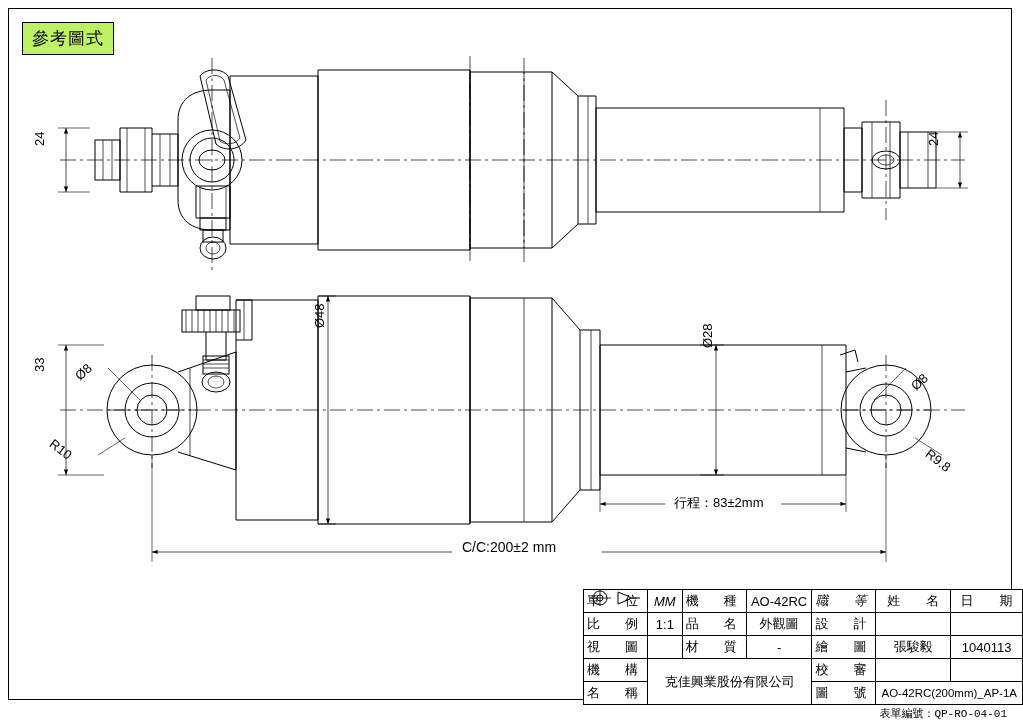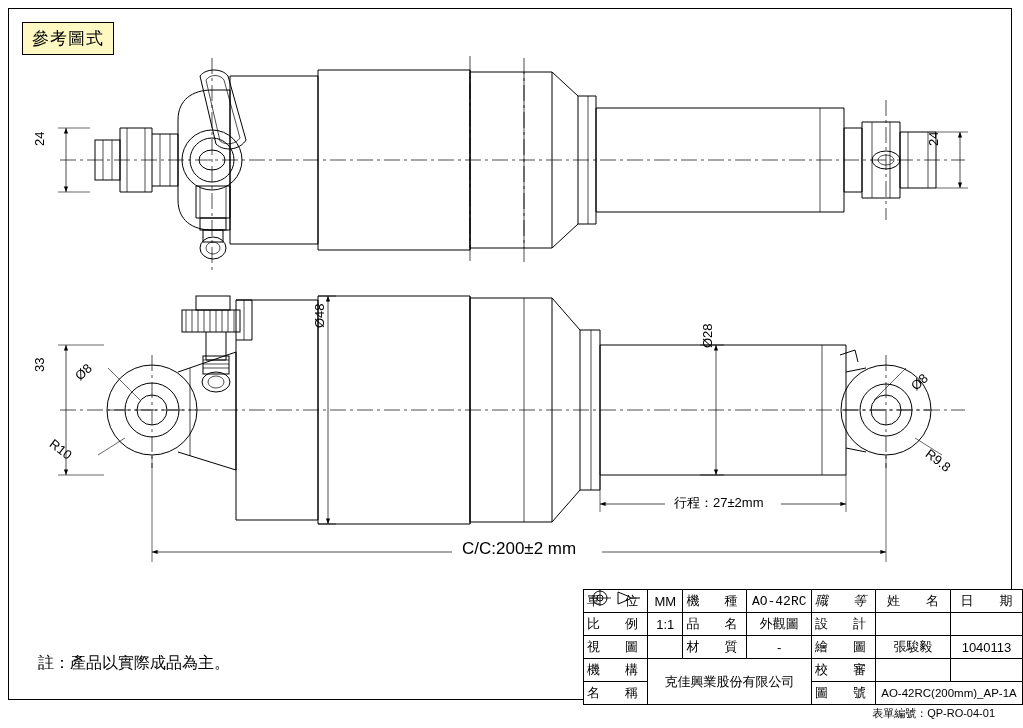--- a/index.html
+++ b/index.html
@@ -1,22 +1,22 @@
 <!DOCTYPE html>
 <html><head>
 <meta charset="utf-8">
 <style>
   html,body{margin:0;padding:0;background:#ffffff;}
   body{width:1023px;height:728px;font-family:"Liberation Sans",sans-serif;color:#000;overflow:hidden;}
   #sheet{position:relative;width:1023px;height:728px;}
   .frame{position:absolute;left:8px;top:8px;width:1004px;height:692px;border:1.5px solid #000;box-sizing:border-box;}
   .lbl{position:absolute;font-size:13px;white-space:nowrap;}
-  .box-title{position:absolute;left:22px;top:22px;border:1.5px solid #000;padding:4px 9px;font-size:17px;letter-spacing:1px;background:#fef9c3;}
+  .box-title{position:absolute;left:22px;top:22px;border:1.5px solid #000;padding:4px 9px;font-size:17px;letter-spacing:1px;background:#bef264;}
   .note{position:absolute;left:38px;top:653px;font-size:16px;white-space:nowrap;}
-  .formnum{position:absolute;right:28px;top:706px;font-size:11px;white-space:nowrap;}
+  .formnum{position:absolute;right:16px;top:706px;font-size:11px;white-space:nowrap;font-family:Liberation Mono, monospace;}
   
   .tblock{position:absolute;left:583px;top:589px;border:1.5px solid #000;border-collapse:collapse;font-size:13px;background:#fff;}
   .tblock td{border:1px solid #000;text-align:center;padding:1px 3px;height:20px;white-space:nowrap;}
   .sp{letter-spacing:6px;padding-left:6px;}
   .tiny{font-size:11.5px;}
   svg{position:absolute;left:0;top:0;}
 </style>
 </head>
 <body>
 
@@ -185,32 +185,31 @@
 
   <div class="lbl" style="left:312px;top:328px;transform:rotate(-90deg);transform-origin:left top;">Ø48</div>
   <div class="lbl" style="left:700px;top:348px;transform:rotate(-90deg);transform-origin:left top;">Ø28</div>
 
   <div class="lbl" style="left:72px;top:372px;transform:rotate(-42deg);transform-origin:left top;">Ø8</div>
   <div class="lbl" style="left:908px;top:382px;transform:rotate(-42deg);transform-origin:left top;">Ø8</div>
 
   <div class="lbl" style="left:56px;top:436px;transform:rotate(38deg);transform-origin:left top;">R10</div>
   <div class="lbl" style="left:932px;top:446px;transform:rotate(38deg);transform-origin:left top;">R9.8</div>
 
-  <div class="lbl" style="left:674px;top:494px;">行程：27±2mm</div>
-  <div class="lbl" style="left:462px;top:539px;font-size:17px;">C/C:200±2  mm</div>
-
-  <div class="note">註：產品以實際成品為主。</div>
+  <div class="lbl" style="left:674px;top:494px;">行程：83±2mm</div>
+  <div class="lbl" style="left:462px;top:539px;font-size:14px;">C/C:200±2  mm</div>
+
 
   <table class="tblock">
     <tbody>
         <tr>
       <td class="sp" style="width:56px;">單　位</td>
-      <td style="width:72px;">MM</td>
+      <td style="width:72px;font-style:italic;">MM</td>
       <td class="sp" style="width:56px;">機　種</td>
-      <td style="width:76px;font-family:Liberation Mono, monospace;">AO-42RC</td>
+      <td style="width:76px;">AO-42RC</td>
       <td class="sp" style="width:56px;font-style:italic;">職　等</td>
       <td style="width:84px;">姓　　名</td>
       <td style="width:78px;">日　　期</td>
     </tr>
     <tr>
       <td class="sp">比　例</td>
       <td>1:1</td>
       <td class="sp">品　名</td>
       <td>外觀圖</td>
       <td class="sp">設　計</td>

